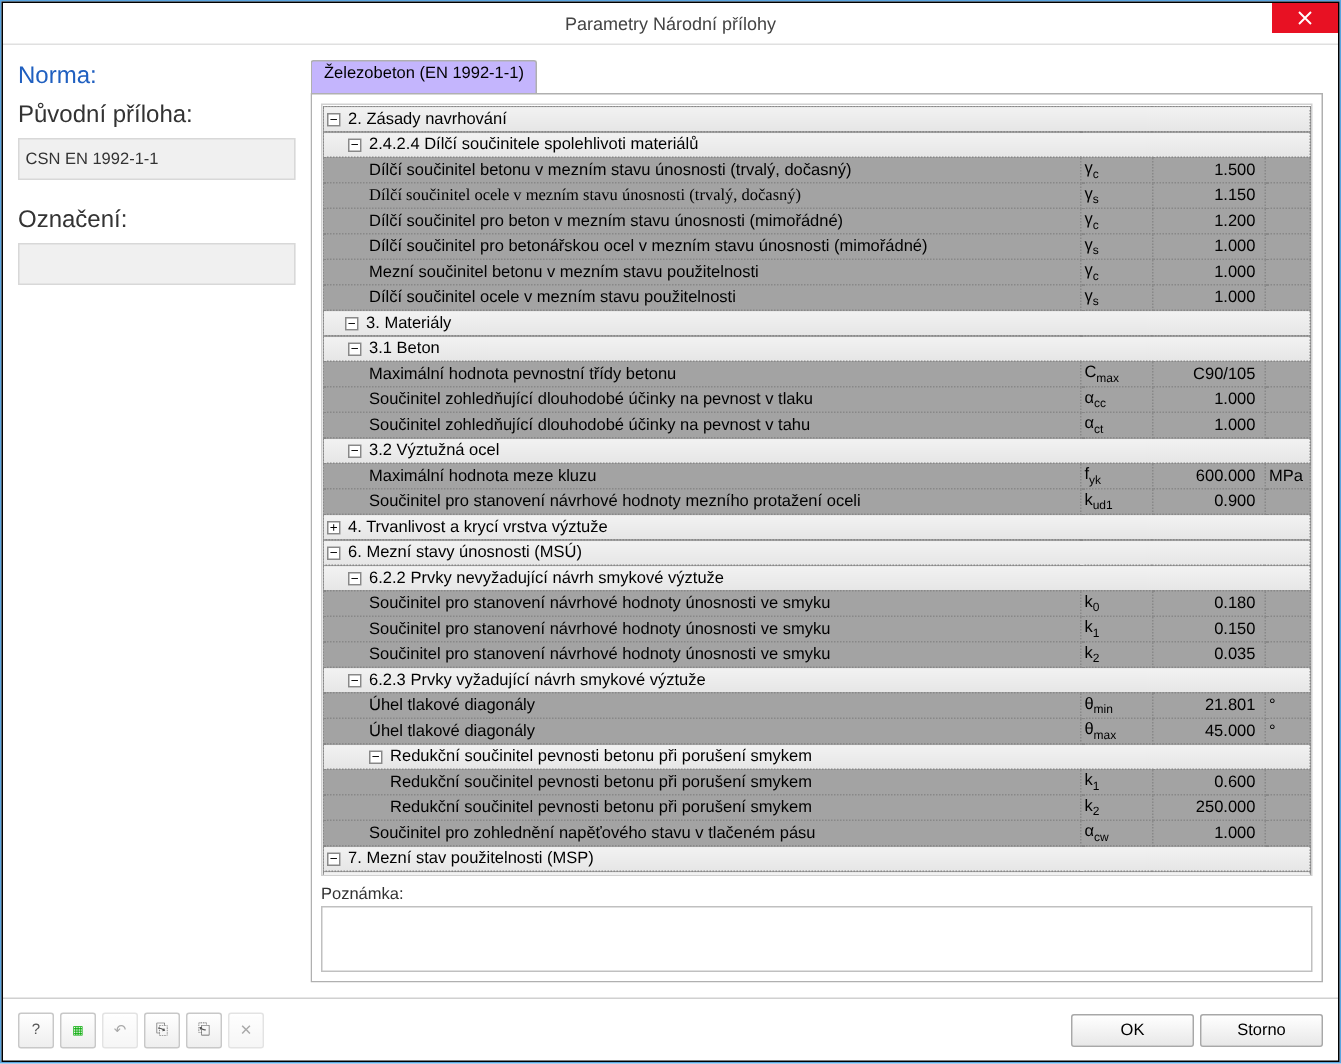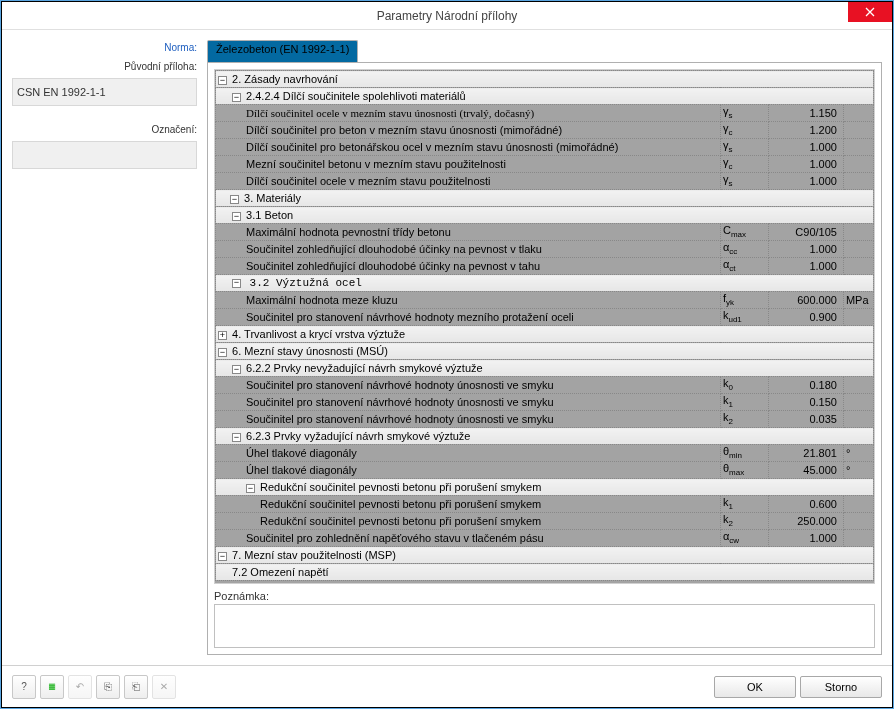--- a/index.html
+++ b/index.html
@@ -3,26 +3,26 @@
   <meta charset="utf-8">
   <style>
     * { box-sizing: border-box; margin: 0; padding: 0; }
     body { font-family: "Segoe UI", Tahoma, sans-serif; font-size: 11px; background: #5aa5e0; padding: 1px; width: 894px; height: 709px; overflow: hidden; }
     .window { background: #fff; width: 100%; height: 100%; display: flex; flex-direction: column; border: 1px solid #000000; }
     .titlebar { background: #fff; color: #333; height: 28px; display: flex; align-items: center; justify-content: center; position: relative; border-bottom: 1px solid #e0e0e0; }
     .titlebar-title { font-size: 12px; color: #444; }
     .close-btn { position: absolute; right: 0; top: 0; width: 44px; height: 20px; background: #e81123; color: #fff; display: flex; align-items: center; justify-content: center; font-size: 12px; cursor: pointer; }
     .content { display: flex; flex: 1; padding: 10px; gap: 10px; overflow: hidden; }
     .left-panel { width: 185px; display: flex; flex-direction: column; gap: 4px; }
-    .left-panel label { color: #2060c0; font-size: 10px; padding: 2px 0; text-align: right; }
+    .left-panel label { color: #2060c0; font-size: 16px; padding: 2px 0; }
     .left-panel .field-label { color: #333; }
     .left-panel input { width: 100%; height: 28px; border: 1px solid #d8d8d8; background: #f0f0f0; padding: 0 4px; font-size: 11px; color: #333; }
     .right-panel { flex: 1; display: flex; flex-direction: column; overflow: hidden; }
     .tab-strip { display: flex; height: 22px; }
-    .tab { border: 1px solid #b0b0b0; border-bottom: none; background: #0369a1; padding: 2px 8px; font-size: 11px; border-radius: 2px 2px 0 0; cursor: pointer; }
+    .tab { border: 1px solid #b0b0b0; border-bottom: none; background: #c4b5fd; padding: 2px 8px; font-size: 11px; border-radius: 2px 2px 0 0; cursor: pointer; }
     .tab-content { border: 1px solid #b0b0b0; flex: 1; background: #fff; padding: 6px; display: flex; flex-direction: column; overflow: hidden; }
     .tree-scroll { flex: 1; border: 1px solid #d0d0d0; overflow-y: scroll; overflow-x: hidden; background: #a3a3a3; position: relative; }
     .tree-table { width: 100%; border-collapse: collapse; table-layout: fixed; }
     .tree-table td { border: 1px dotted #888; font-size: 11px; padding: 0 2px; height: 17px; vertical-align: middle; white-space: nowrap; overflow: hidden; text-overflow: ellipsis; }
     .tree-table tr.section td { background: linear-gradient(#f2f2f2, #e6e6e6); }
     .col-desc { width: auto; }
     .col-sym { width: 48px; }
     .col-val { width: 75px; text-align: right; padding-right: 6px !important; }
     .col-unit { width: 30px; }
     .expander { display: inline-block; width: 9px; height: 9px; border: 1px solid #888; text-align: center; line-height: 7px; font-size: 9px; margin-right: 2px; background: #fff; cursor: pointer; vertical-align: middle; }
@@ -74,20 +74,26 @@
                 <col class="col-unit">
               </colgroup>
             <tbody id="tree-body">
                 <tr class="section">
                   <td colspan="4" style="padding-left: 2px;"><span class="expander">−</span> <span>2. Zásady navrhování</span></td>
                 </tr>
                 <tr class="section">
                   <td colspan="4" style="padding-left: 16px;"><span class="expander">−</span> <span>2.4.2.4 Dílčí součinitele spolehlivoti materiálů</span></td>
                 </tr>
                 <tr>
+                  <td style="padding-left: 30px;"><span>Dílčí součinitel betonu v mezním stavu únosnosti (trvalý, dočasný)</span></td>
+                  <td class="symbol"><span>γ</span><sub>c</sub></td>
+                  <td class="col-val">1.500</td>
+                  <td></td>
+                </tr>
+                <tr>
                   <td style="padding-left: 30px; font-family: Liberation Serif, serif;"><span>Dílčí součinitel ocele v mezním stavu únosnosti (trvalý, dočasný)</span></td>
                   <td class="symbol"><span>γ</span><sub>s</sub></td>
                   <td class="col-val">1.150</td>
                   <td></td>
                 </tr>
                 <tr>
                   <td style="padding-left: 30px;"><span>Dílčí součinitel pro beton v mezním stavu únosnosti (mimořádné)</span></td>
                   <td class="symbol"><span>γ</span><sub>c</sub></td>
                   <td class="col-val">1.200</td>
                   <td></td>
@@ -128,21 +134,21 @@
                   <td class="col-val">1.000</td>
                   <td></td>
                 </tr>
                 <tr>
                   <td style="padding-left: 30px;"><span>Součinitel zohledňující dlouhodobé účinky na pevnost v tahu</span></td>
                   <td class="symbol"><span>α</span><sub>ct</sub></td>
                   <td class="col-val">1.000</td>
                   <td></td>
                 </tr>
                 <tr class="section">
-                  <td colspan="4" style="padding-left: 16px; font-family: Liberation Mono, monospace;"><span class="expander">−</span> <span>3.2 Výztužná ocel</span></td>
+                  <td colspan="4" style="padding-left: 16px;"><span class="expander">−</span> <span>3.2 Výztužná ocel</span></td>
                 </tr>
                 <tr>
                   <td style="padding-left: 30px;"><span>Maximální hodnota meze kluzu</span></td>
                   <td class="symbol"><span>f</span><sub>yk</sub></td>
                   <td class="col-val">600.000</td>
                   <td>MPa</td>
                 </tr>
                 <tr>
                   <td style="padding-left: 30px;"><span>Součinitel pro stanovení návrhové hodnoty mezního protažení oceli</span></td>
                   <td class="symbol"><span>k</span><sub>ud1</sub></td>

